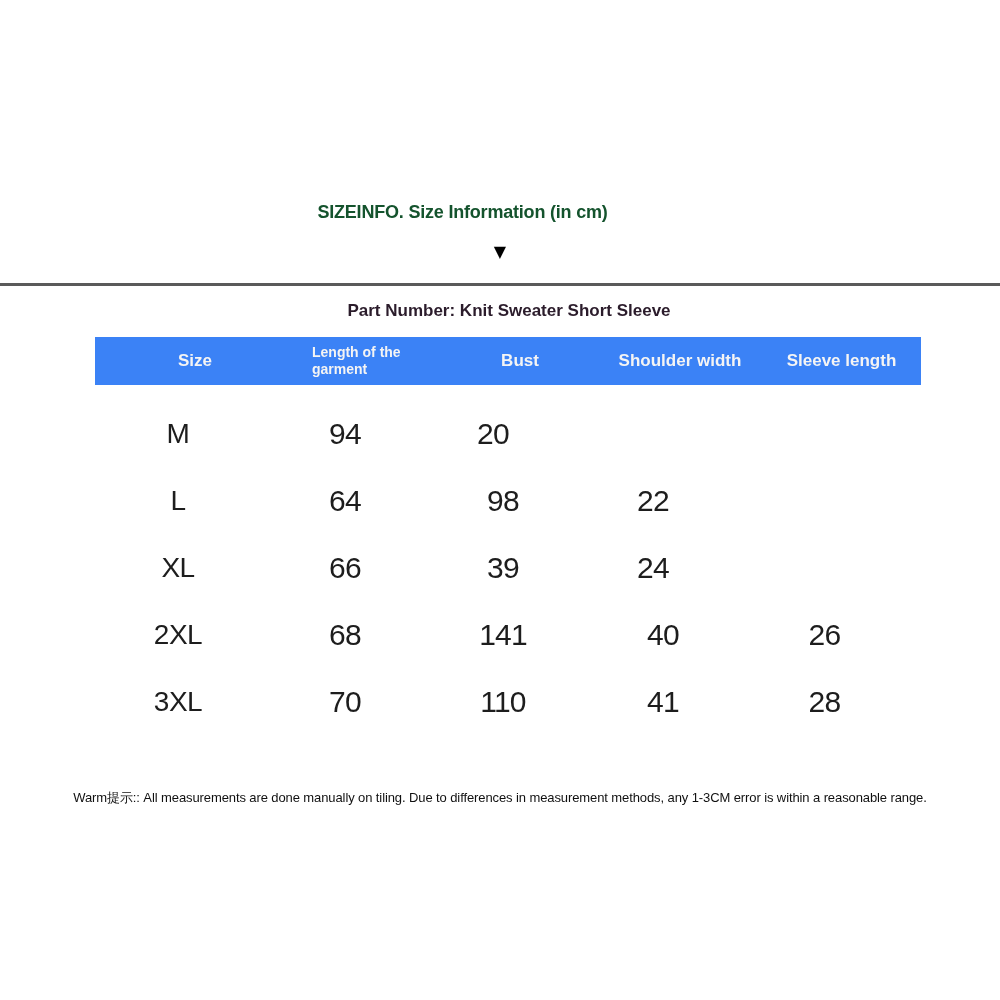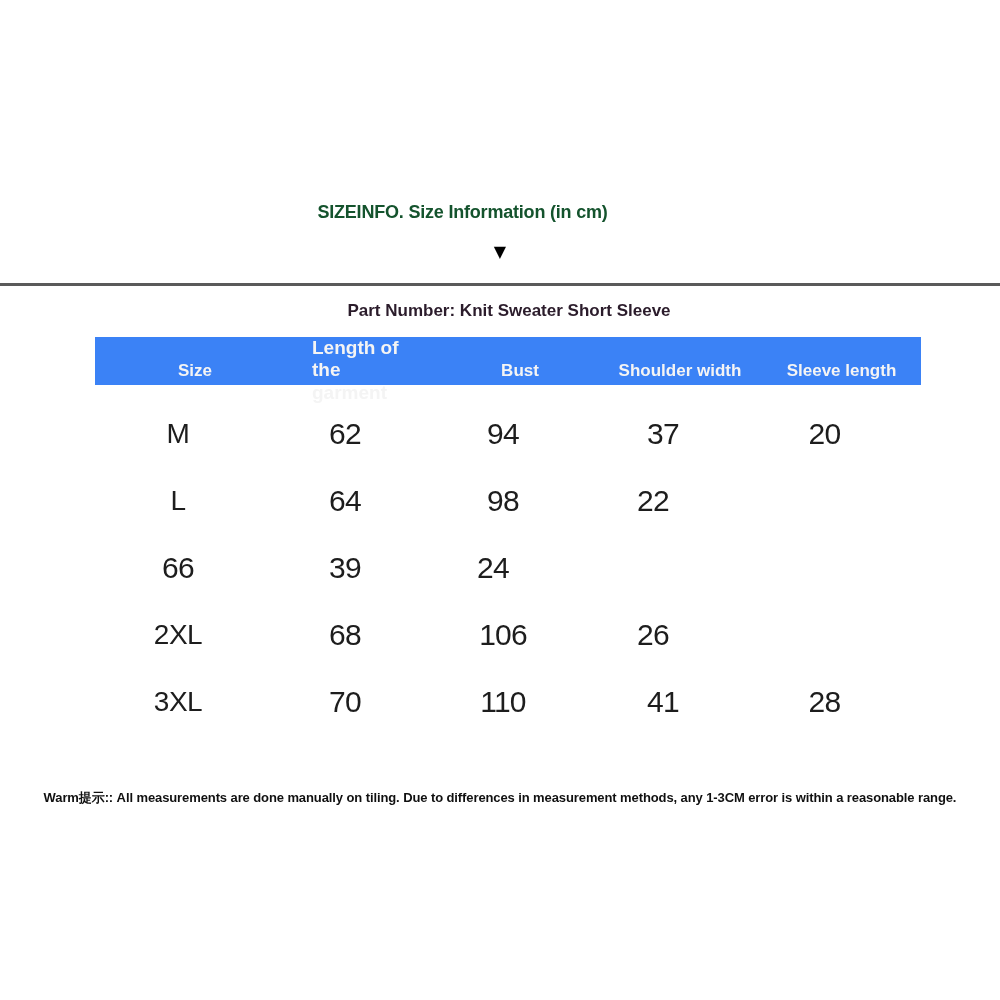--- a/index.html
+++ b/index.html
@@ -49,32 +49,32 @@
   .trow > div:last-child  { padding-right: 20px; }
 
   .thead {
     height: 48px;
     background: #3b82f6;
     color: #f4f4f4;
     font-weight: 700;
     font-size: 17px;
     margin-left: 17px;
   }
-  .thead .th-length { font-size: 19px; line-height: 1.18; }
+  .thead .th-length { font-size: 14px; line-height: 1.18; }
   .th-length .wrap { display: inline-block; max-width: 100px; text-align: left; }
 
   .tbody .trow { height: 67px; color: #1d1d1d; }
   .tbody .trow:first-child { margin-top: 15px; }
   .cell-size { font-size: 28px; letter-spacing: -0.5px; }
   .num { font-size: 30px; letter-spacing: -0.8px; }
 
   .note {
     position: absolute; top: 789px; left: 0; width: 1000px;
     text-align: center;
-    font-size: 13px; font-weight: 700; color: #101010;
+    font-size: 13px; font-weight: 400; color: #101010;
     letter-spacing: -0.1px;
   }
 </style>
 </head>
 <body>
 
 <div class="page">
 
   <h1 class="title">SIZEINFO. Size Information (in cm)</h1>
 
@@ -91,40 +91,40 @@
         <span class="wrap">Length of the garment</span>
       </div>
       <div>Bust</div>
       <div>Shoulder width</div>
       <div>Sleeve length</div>
     </div>
 
     <div class="tbody">
       <div class="trow">
         <div class="cell-size">M</div>
-        <div class="num">62</div>
         <div class="num">94</div>
-        <div class="num">37</div>
         <div class="num">20</div>
       </div>
       <div class="trow">
         <div class="cell-size">L</div>
         <div class="num">64</div>
         <div class="num">98</div>
         <div class="num">22</div>
       </div>
       <div class="trow">
+        <div class="cell-size">XL</div>
         <div class="num">66</div>
         <div class="num">39</div>
         <div class="num">24</div>
       </div>
       <div class="trow">
         <div class="cell-size">2XL</div>
         <div class="num">68</div>
-        <div class="num">106</div>
+        <div class="num">141</div>
+        <div class="num">40</div>
         <div class="num">26</div>
       </div>
       <div class="trow">
         <div class="cell-size">3XL</div>
         <div class="num">70</div>
         <div class="num">110</div>
         <div class="num">41</div>
         <div class="num">28</div>
       </div>
     </div>

